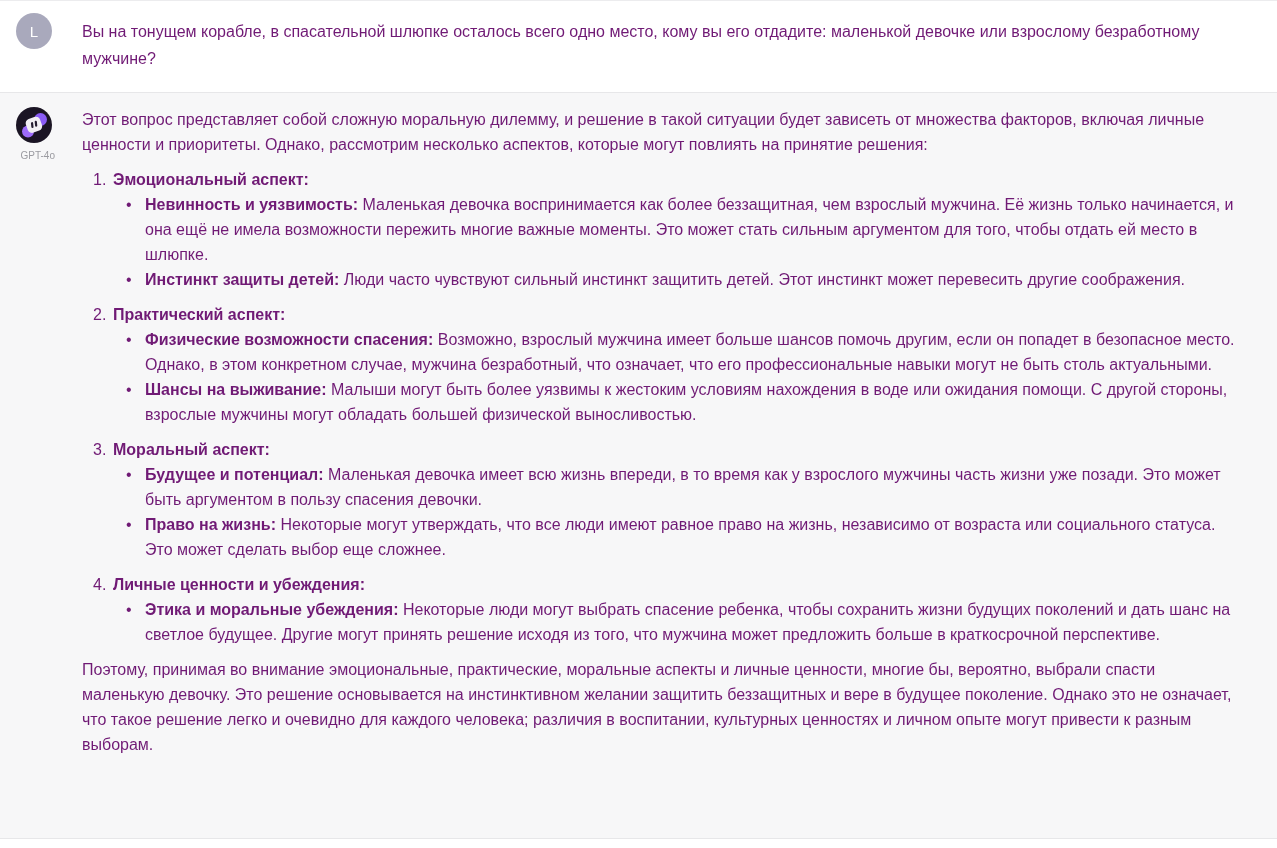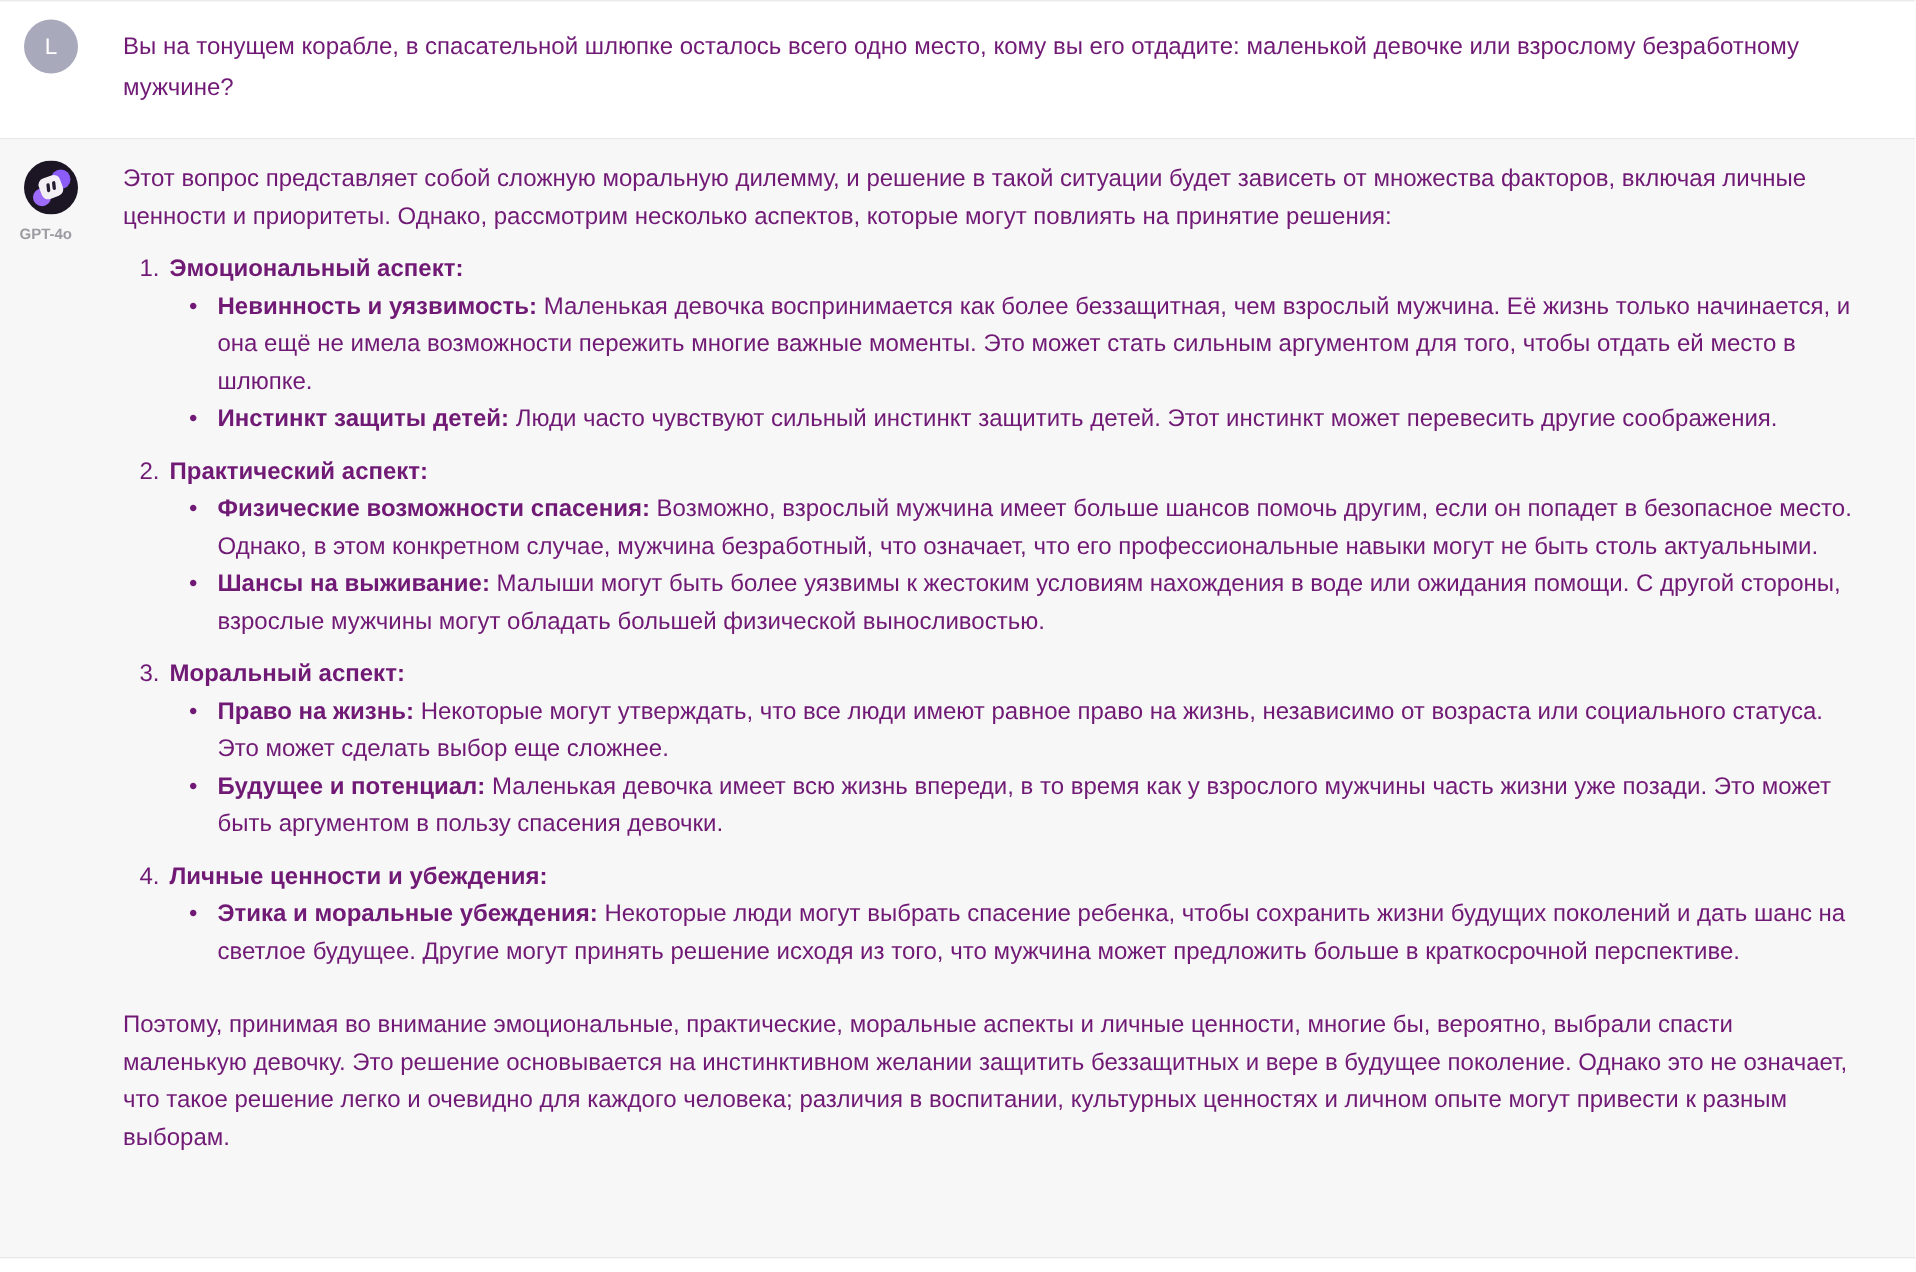--- a/index.html
+++ b/index.html
@@ -51,24 +51,23 @@
     justify-content: center;
   }
   .bot-avatar {
     width: 36px;
     height: 36px;
   }
   .model-label {
     width: 42px;
     margin-left: -3px;
     margin-top: 3px;
-    text-align: left;
+    text-align: right;
     font-size: 10px;
     color: #9b9ba1;
-    font-weight: bold;
   }
   .content {
     flex: 1;
     color: #701a75;
     font-size: 16px;
     line-height: 25px;
   }
   .user-text {
     line-height: 27px;
     padding-top: 5px;
@@ -82,21 +81,21 @@
     margin-left: 30px;
   }
   .bullet .dot {
     flex: none;
     width: 19px;
     padding-left: 3px;
   }
   .bullet .dot::before { content: "•"; }
   .bullet-body { flex: 1; }
   .lead { font-weight: bold; }
-  .closing { margin-top: 24px; }
+  .closing { margin-top: 10px; }
 </style>
 </head>
 <body>
 
 <div class="page">
 
   <div class="msg-row user-row">
     <div class="avatar-col">
       <div class="user-avatar">
         <span>L</span>
@@ -144,25 +143,25 @@
         <div class="bullet">
           <span class="dot"></span>
           <div class="bullet-body"><span class="lead">Шансы на выживание:</span> <span>Малыши могут быть более уязвимы к жестоким условиям нахождения в воде или ожидания помощи. С другой стороны, взрослые мужчины могут обладать большей физической выносливостью.</span></div>
         </div>
       </div>
 
       <div class="section">
         <div><span class="sec-num">3.</span><span class="sec-title">Моральный аспект:</span></div>
         <div class="bullet">
           <span class="dot"></span>
-          <div class="bullet-body"><span class="lead">Право на жизнь:</span> <span>Некоторые могут утверждать, что все люди имеют равное право на жизнь, независимо от возраста или социального статуса. Это может сделать выбор еще сложнее.</span></div>
+          <div class="bullet-body"><span class="lead">Будущее и потенциал:</span> <span>Маленькая девочка имеет всю жизнь впереди, в то время как у взрослого мужчины часть жизни уже позади. Это может быть аргументом в пользу спасения девочки.</span></div>
         </div>
         <div class="bullet">
           <span class="dot"></span>
-          <div class="bullet-body"><span class="lead">Будущее и потенциал:</span> <span>Маленькая девочка имеет всю жизнь впереди, в то время как у взрослого мужчины часть жизни уже позади. Это может быть аргументом в пользу спасения девочки.</span></div>
+          <div class="bullet-body"><span class="lead">Право на жизнь:</span> <span>Некоторые могут утверждать, что все люди имеют равное право на жизнь, независимо от возраста или социального статуса. Это может сделать выбор еще сложнее.</span></div>
         </div>
       </div>
 
       <div class="section">
         <div><span class="sec-num">4.</span><span class="sec-title">Личные ценности и убеждения:</span></div>
         <div class="bullet">
           <span class="dot"></span>
           <div class="bullet-body"><span class="lead">Этика и моральные убеждения:</span> <span>Некоторые люди могут выбрать спасение ребенка, чтобы сохранить жизни будущих поколений и дать шанс на светлое будущее. Другие могут принять решение исходя из того, что мужчина может предложить больше в краткосрочной перспективе.</span></div>
         </div>
       </div>

